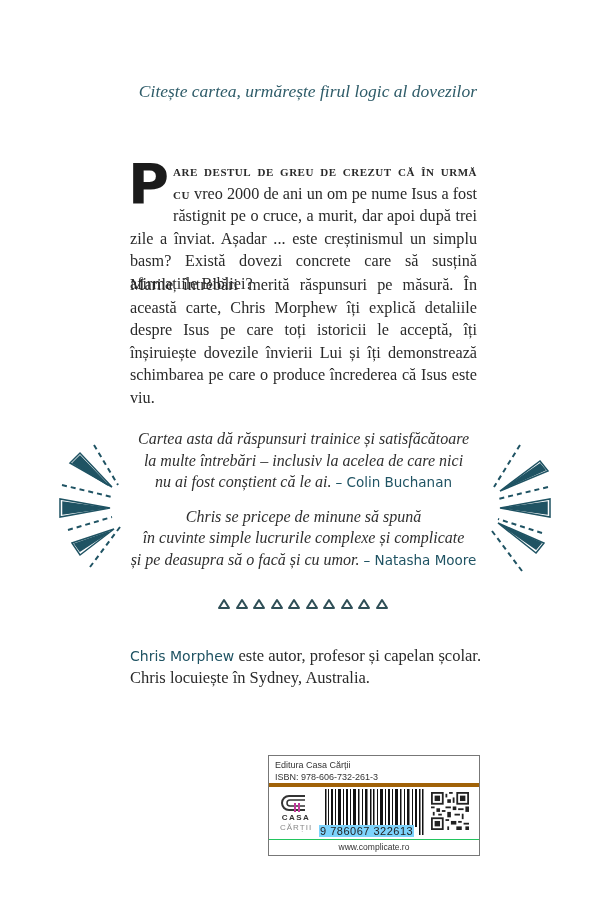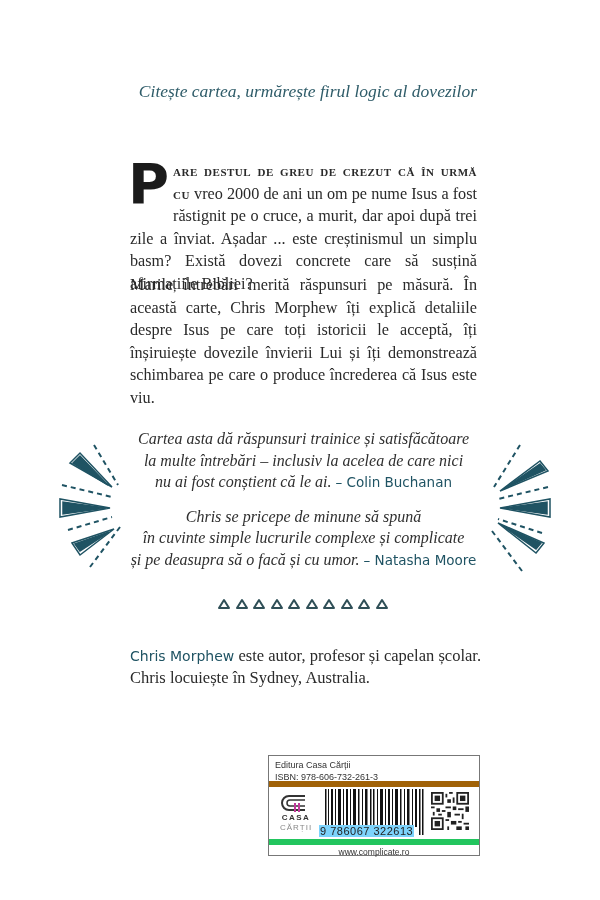--- a/index.html
+++ b/index.html
@@ -21,23 +21,23 @@
   .burst { position: absolute; width: 90px; height: 150px; }
   .burst.left { left: 42px; top: 425px; }
   .burst.right { left: 478px; top: 425px; }
   .triangles { position: absolute; left: 218px; top: 598px; width: 170px; height: 14px;
                display: flex; justify-content: space-between; }
   .tri { width: 12px; height: 12px; }
   .author { position: absolute; left: 130px; width: 360px; top: 645px; font-size: 16.5px; line-height: 22px; color: #2a2a2a; }
   .author .name { font-family: "DejaVu Sans", sans-serif; font-size: 14px; color: #1f5363; }
   .isbn-box { position: absolute; left: 268px; top: 755px; width: 210px; height: 99px;
               border: 1px solid #777; font-family: "Liberation Sans", sans-serif; background: #fff; }
-  .isbn-head { height: 31px; border-bottom: 6px solid #a16207; padding: 3px 0 0 6px; box-sizing: border-box;
+  .isbn-head { height: 31px; border-bottom: 4px solid #a16207; padding: 3px 0 0 6px; box-sizing: border-box;
                font-size: 9px; line-height: 12px; color: #333; }
-  .isbn-mid { height: 52px; position: relative; border-bottom: 6px solid #22c55e; }
+  .isbn-mid { height: 52px; position: relative; border-bottom: 1px solid #22c55e; }
   .isbn-foot { height: 15px; text-align: center; font-size: 8.5px; line-height: 15px; color: #333; }
   .logo { position: absolute; left: 6px; top: 6px; width: 42px; height: 44px; }
   .logo .casa { position: absolute; left: 0; top: 20px; width: 42px; text-align: center; font-weight: bold;
                 font-size: 8px; letter-spacing: 1.5px; color: #333; }
   .logo .cartii { position: absolute; left: 0; top: 30px; width: 42px; text-align: center;
                   font-size: 8px; letter-spacing: 1px; color: #888; }
   .barcode { position: absolute; left: 52px; top: 2px; width: 108px; height: 48px; }
   .barnum { position: absolute; left: 50px; top: 38px; font-size: 11px; background: #7dd3fc; padding: 0 1px; color: #222;
             letter-spacing: 0.5px; }
   .qr { position: absolute; right: 10px; top: 5px; width: 38px; height: 38px; }

